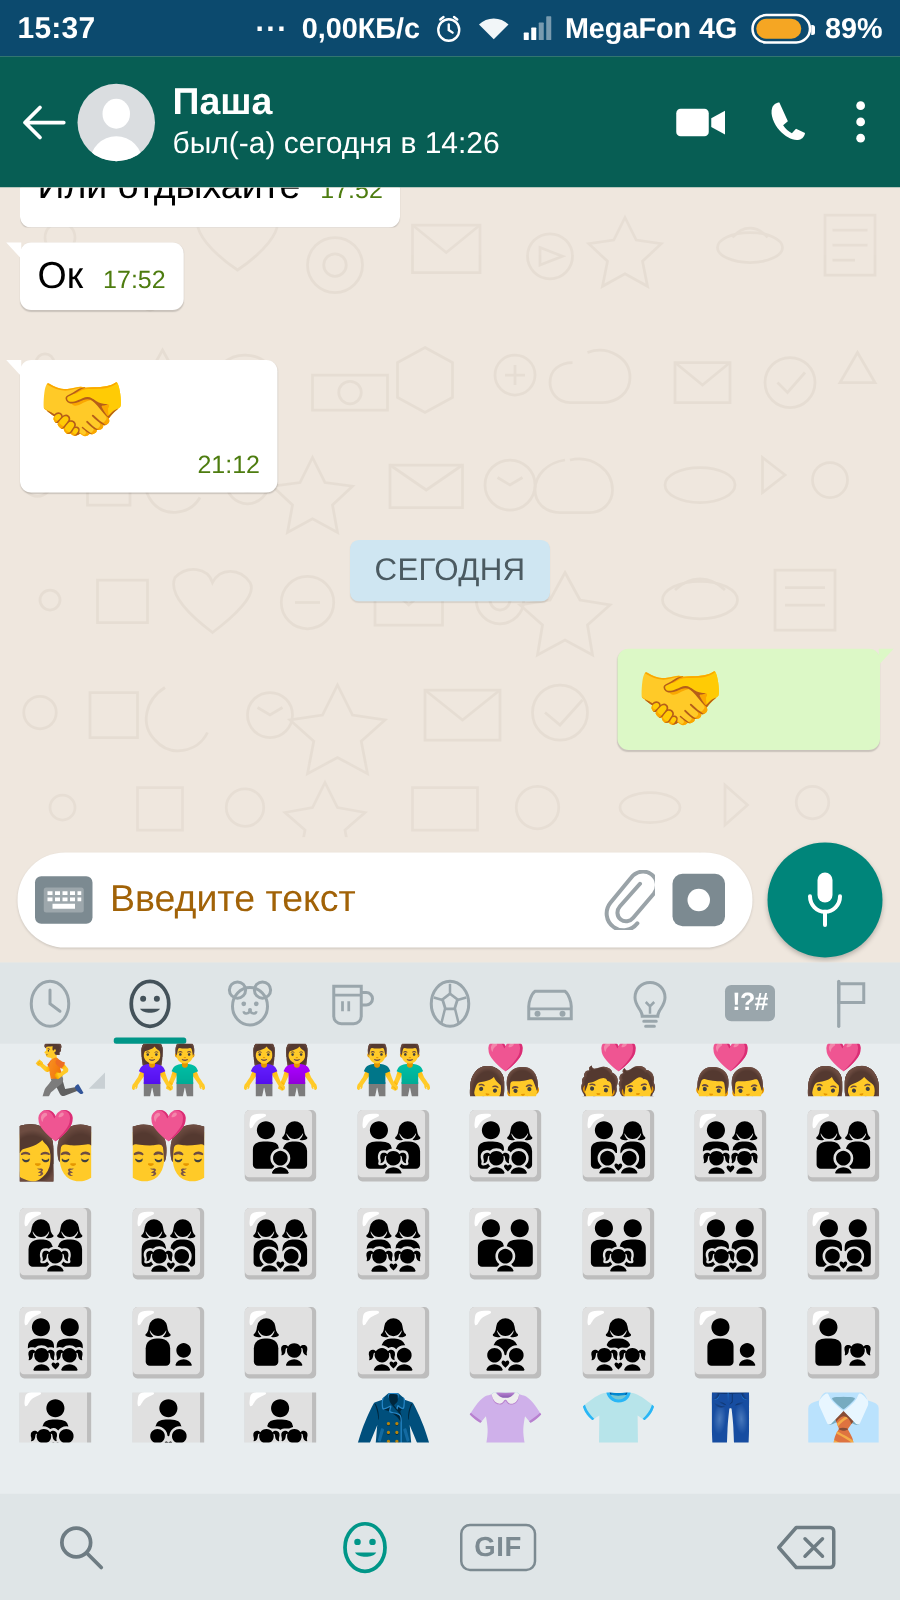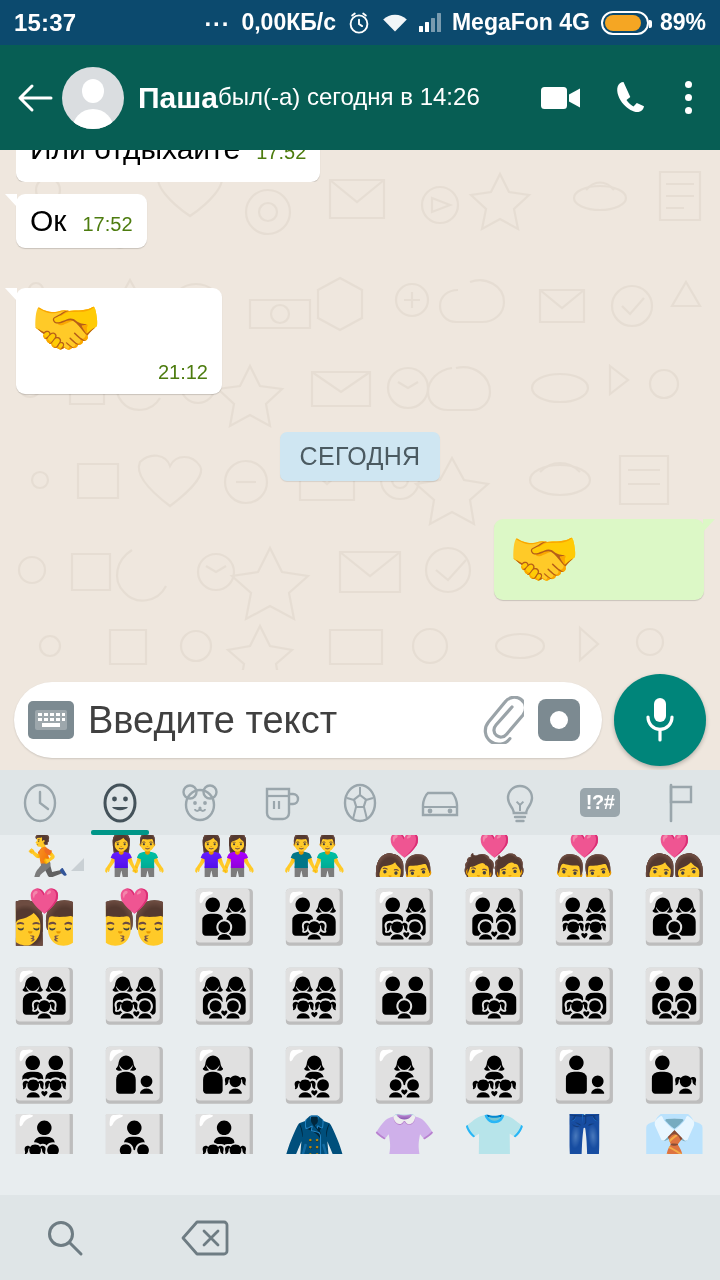--- a/index.html
+++ b/index.html
@@ -49,21 +49,21 @@
   }
   .back { width:46px; height:46px; display:flex; align-items:center; justify-content:center; }
   .avatar {
     width:62px; height:62px; border-radius:50%; background:#DADDE0;
     margin-left:4px; position:relative; overflow:hidden; flex:0 0 62px;
   }
   .avatar .head{ position:absolute; left:50%; top:12px; transform:translateX(-50%);
     width:22px; height:24px; border-radius:50%; background:#fff; }
   .avatar .body{ position:absolute; left:50%; bottom:-12px; transform:translateX(-50%);
     width:42px; height:32px; border-radius:21px 21px 0 0; background:#fff; }
-  .peer { margin-left:14px; display:flex; flex-direction:row; justify-content:center; min-width:0; }
+  .peer { margin-left:14px; display:flex; flex-direction:column; justify-content:center; min-width:0; }
   .peer-name { font-size:30px; font-weight:bold; line-height:1.12; }
   .peer-status { font-size:24px; line-height:1.25; margin-top:1px; }
   .appbar-spacer { flex:1; }
   .appbar-actions { display:flex; align-items:center; gap:30px; padding-right:4px; }
   .act { display:flex; align-items:center; justify-content:center; }
   .kebab { display:flex; flex-direction:column; gap:6px; align-items:center; padding:4px 8px; }
   .kebab i { width:7px; height:7px; background:#fff; border-radius:50%; display:block; }
 
   
   .chat {
@@ -118,21 +118,21 @@
     display:flex; align-items:center; padding:0 14px; gap:12px;
   }
   .inputbar .doodles { position:absolute; inset:0; opacity:.5; }
   .input-pill {
     position:relative; flex:1; height:76px; background:#fff; border-radius:38px;
     display:flex; align-items:center; padding:0 22px 0 14px; gap:14px;
     box-shadow:0 1px 2px rgba(0,0,0,.14);
   }
   .kbd-btn { width:46px; height:38px; background:#7C8A91; border-radius:5px;
     display:flex; align-items:center; justify-content:center; flex:0 0 46px; }
-  .placeholder { flex:1; font-size:38px; color:#404040; }
+  .placeholder { flex:1; font-size:30px; color:#a16207; }
   .attach, .camera { display:flex; align-items:center; justify-content:center; }
   .camera-box { width:42px; height:42px; background:#7C8A91; border-radius:8px;
     display:flex; align-items:center; justify-content:center; }
   .camera-box .lens { width:18px; height:18px; border-radius:50%; background:#fff; }
   .mic-fab {
     position:relative; width:92px; height:92px; border-radius:50%; background:#00857A;
     display:flex; align-items:center; justify-content:center; flex:0 0 92px;
     box-shadow:0 2px 4px rgba(0,0,0,.25);
   }
 
@@ -643,20 +643,33 @@
         </div>
     </div>
 
     <div class="emoji-bottom">
       <div class="eb-slot eb-search">
         <svg width="42" height="42" viewBox="0 0 42 42">
           <circle cx="17" cy="17" r="11.5" fill="none" stroke="#6E7C83" stroke-width="3"></circle>
           <path d="M26 26l11 11" stroke="#6E7C83" stroke-width="3" stroke-linecap="round"></path>
         </svg>
       </div>
+      <div class="eb-mid">
+        <div class="eb-slot">
+          <svg width="42" height="46" viewBox="0 0 42 46">
+            <ellipse cx="21" cy="23" rx="16" ry="19" fill="none" stroke="#009688" stroke-width="3"></ellipse>
+            <circle cx="15" cy="18.5" r="2.6" fill="#009688"></circle>
+            <circle cx="27" cy="18.5" r="2.6" fill="#009688"></circle>
+            <path d="M13 27c2.8 4.6 14.2 4.6 17 0z" fill="#009688"></path>
+          </svg>
+        </div>
+        <div class="eb-slot">
+          <span class="gif-badge">GIF</span>
+        </div>
+      </div>
       <div class="eb-slot eb-back">
         <svg width="48" height="38" viewBox="0 0 48 38">
           <path d="M16 3h27a3 3 0 0 1 3 3v26a3 3 0 0 1-3 3H16L2 19z" fill="none" stroke="#6E7C83" stroke-width="2.8" stroke-linejoin="round"></path>
           <path d="M23 12l14 14M37 12L23 26" stroke="#6E7C83" stroke-width="2.8" stroke-linecap="round"></path>
         </svg>
       </div>
     </div>
 
   </div>
 </div>

